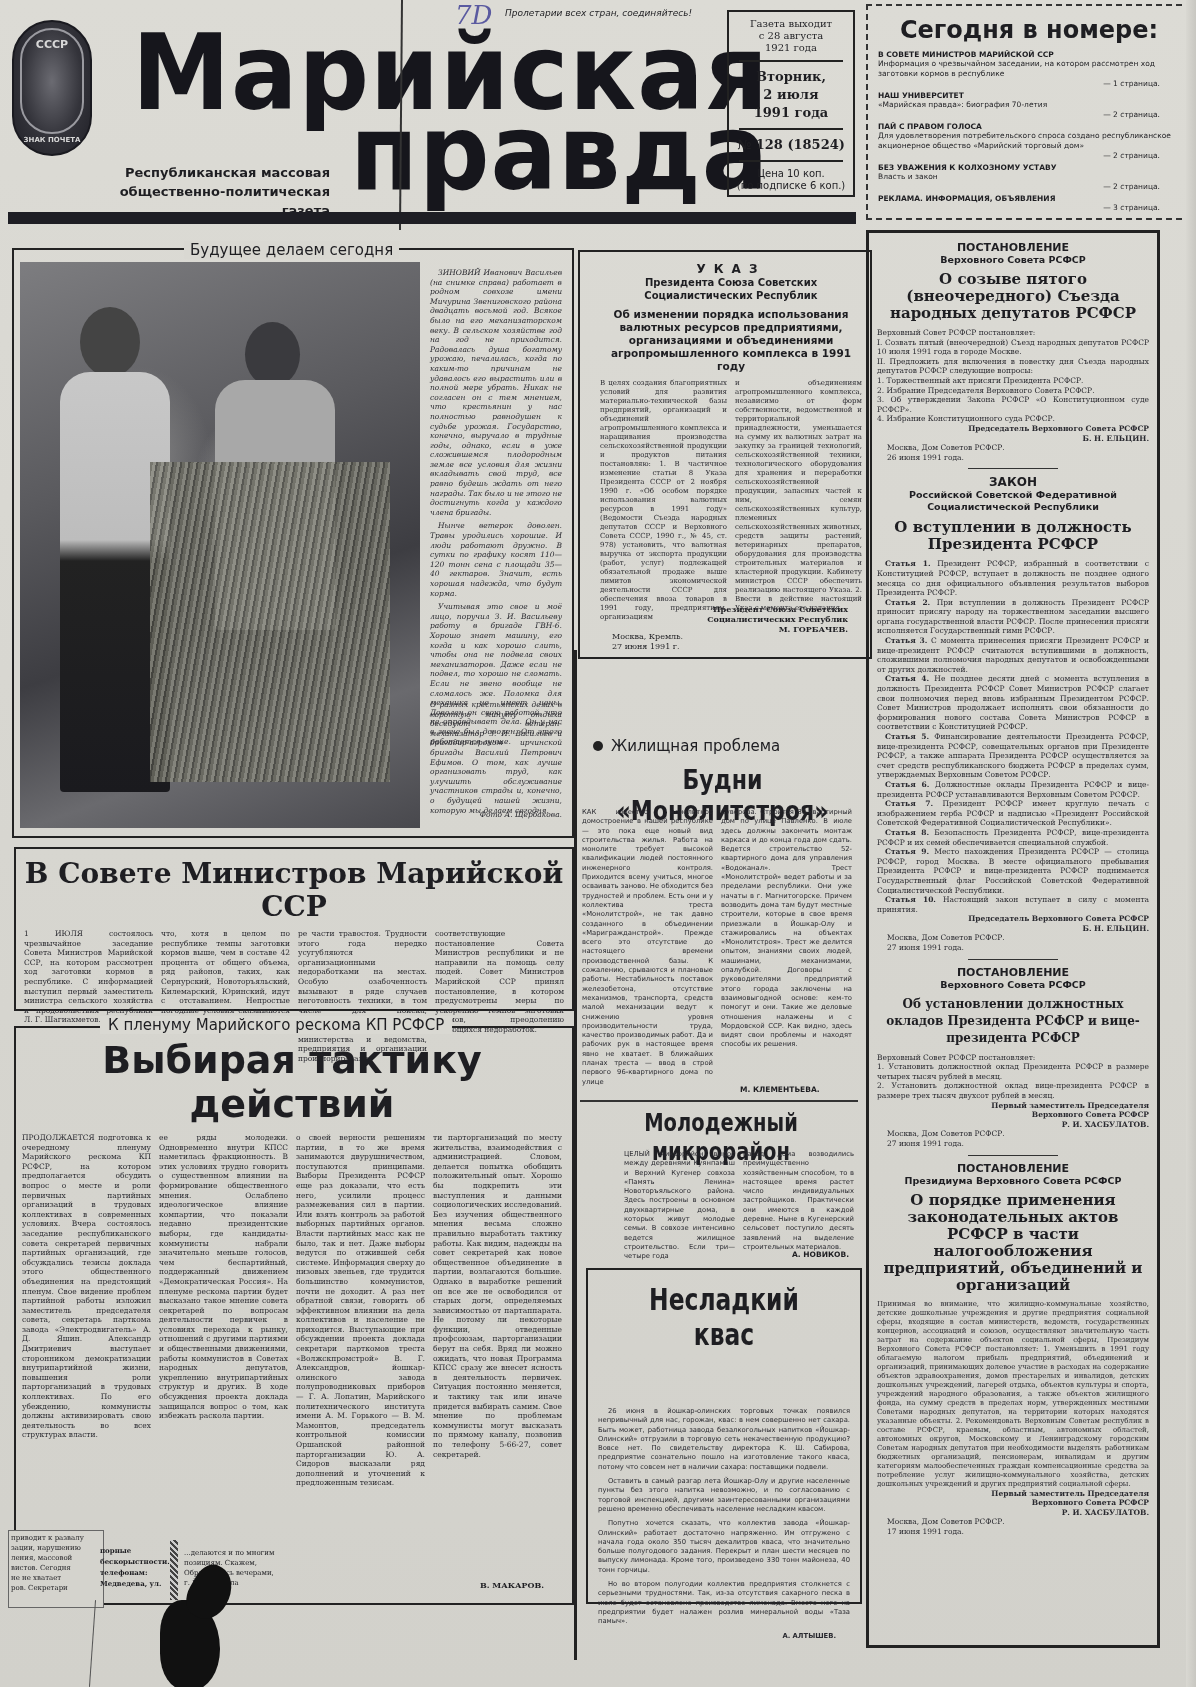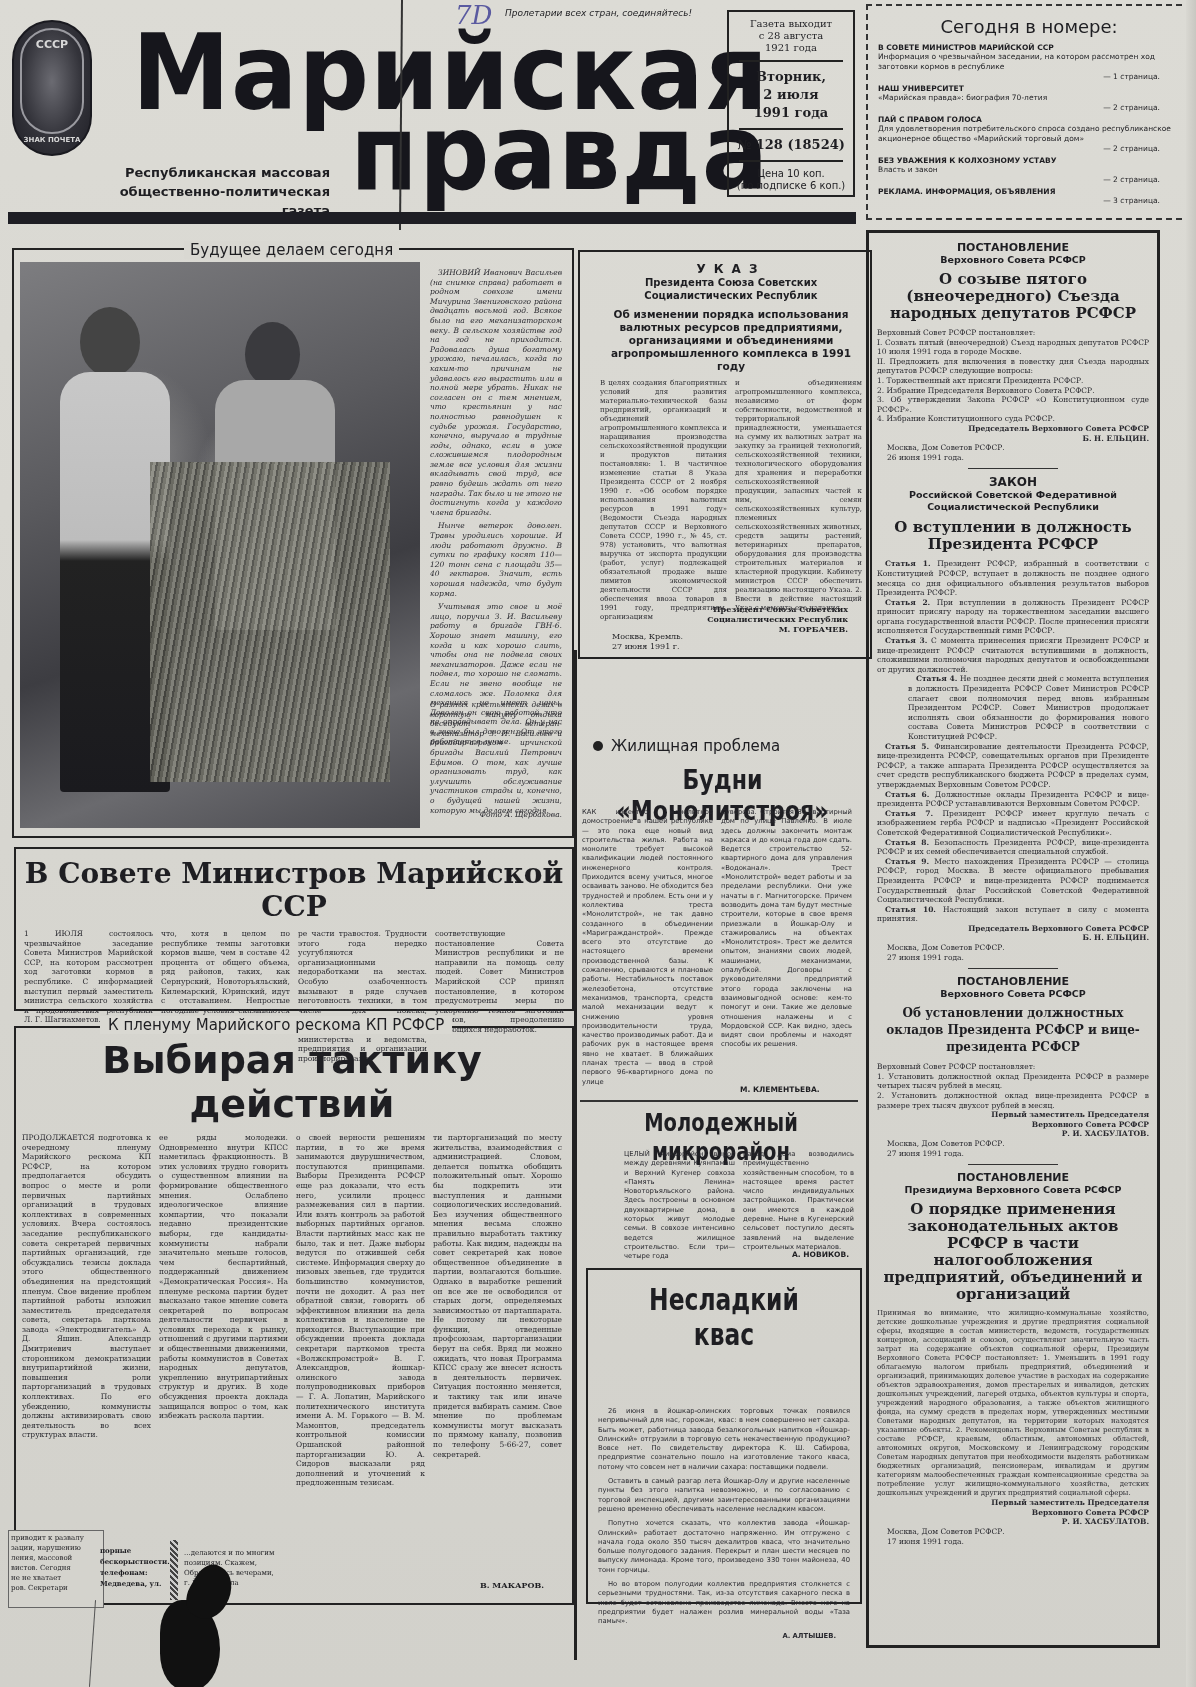--- a/index.html
+++ b/index.html
@@ -12,21 +12,21 @@
   .emblem{left:12px;top:20px;width:76px;height:132px;border-radius:40px;background:radial-gradient(ellipse at 50% 45%,#6b6b72 0%,#33333a 55%,#202027 100%);border:2px solid #1a1a20;}
   .emblem .ring{position:absolute;left:6px;top:6px;right:6px;bottom:20px;border-radius:32px;border:2px solid #9a9aa0;}
   .emblem .cccp{position:absolute;left:0;right:0;top:16px;text-align:center;color:#d8d8d8;font-family:"DejaVu Sans",sans-serif;font-size:11px;font-weight:bold;}
   .emblem .znak{position:absolute;left:0;right:0;bottom:10px;text-align:center;color:#d8d8d8;font-family:"DejaVu Sans",sans-serif;font-size:7px;font-weight:bold;}
   .subtitle{left:70px;top:163px;width:260px;text-align:right;font-family:"DejaVu Sans",sans-serif;font-weight:bold;font-size:13px;line-height:19px;}
   .slogan{left:505px;top:8px;font-size:9px;font-style:italic;font-family:"DejaVu Sans",sans-serif;}
   .infobox{left:727px;top:10px;width:124px;height:183px;border:2px solid #222;text-align:center;font-size:10px;}
   .infobox .sep{border-top:2px solid #222;margin:6px 10px;}
   .infobox .big{font-size:13px;font-weight:bold;line-height:18px;}
   .toc{left:866px;top:4px;width:322px;height:212px;border:2px dashed #333;font-family:"DejaVu Sans",sans-serif;}
-  .toc h2{margin:10px 0 6px 0;text-align:center;font-size:18px;font-weight:400;}
+  .toc h2{margin:10px 0 6px 0;text-align:center;font-size:24px;font-weight:700;}
   .toc .item{padding:0 10px;margin-bottom:3px;}
   .toc .ih{font-size:7.5px;font-weight:bold;}
   .toc .id{font-size:7.5px;line-height:10px;}
   .toc .ip{font-size:7.5px;text-align:right;padding-right:20px;}
   .rule{background:#1e1e24;}
   .box{border:2px solid #222;}
   .col-text{font-size:7.5px;line-height:9.6px;text-align:justify;color:#2a2a30;}
   .photo{background:
      radial-gradient(ellipse at 30% 35%,#888 0%,transparent 18%),
      radial-gradient(ellipse at 55% 40%,#999 0%,transparent 15%),
@@ -248,21 +248,21 @@
     <div class="hdr" style="font-size:12px;">ЗАКОН</div>
     <div class="hdr" style="font-size:9.5px;line-height:12px;">
       <div>Российской Советской Федеративной</div>
       <div>Социалистической Республики</div>
     </div>
     <div class="center" style="margin:6px 20px;font-weight:bold;font-size:15px;line-height:17px;">О вступлении в должность Президента РСФСР</div>
     <div class="col-text" style="padding:0 8px;">
       <div style="text-indent:8px;"><b>Статья 1.</b> <span>Президент РСФСР, избранный в соответствии с Конституцией РСФСР, вступает в должность не позднее одного месяца со дня официального объявления результатов выборов Президента РСФСР.</span></div>
       <div style="text-indent:8px;"><b>Статья 2.</b> <span>При вступлении в должность Президент РСФСР приносит присягу народу на торжественном заседании высшего органа государственной власти РСФСР. После принесения присяги исполняется Государственный гимн РСФСР.</span></div>
       <div style="text-indent:8px;"><b>Статья 3.</b> <span>С момента принесения присяги Президент РСФСР и вице-президент РСФСР считаются вступившими в должность, сложившими полномочия народных депутатов и освобожденными от других должностей.</span></div>
-      <div style="text-indent:8px;margin-left:31px;"><b>Статья 4.</b> <span>Не позднее десяти дней с момента вступления в должность Президента РСФСР Совет Министров РСФСР слагает свои полномочия перед вновь избранным Президентом РСФСР. Совет Министров продолжает исполнять свои обязанности до формирования нового состава Совета Министров РСФСР в соответствии с Конституцией РСФСР.</span></div>
+      <div style="text-indent:8px;"><b>Статья 4.</b> <span>Не позднее десяти дней с момента вступления в должность Президента РСФСР Совет Министров РСФСР слагает свои полномочия перед вновь избранным Президентом РСФСР. Совет Министров продолжает исполнять свои обязанности до формирования нового состава Совета Министров РСФСР в соответствии с Конституцией РСФСР.</span></div>
       <div style="text-indent:8px;"><b>Статья 5.</b> <span>Финансирование деятельности Президента РСФСР, вице-президента РСФСР, совещательных органов при Президенте РСФСР, а также аппарата Президента РСФСР осуществляется за счет средств республиканского бюджета РСФСР в пределах сумм, утверждаемых Верховным Советом РСФСР.</span></div>
       <div style="text-indent:8px;"><b>Статья 6.</b> <span>Должностные оклады Президента РСФСР и вице-президента РСФСР устанавливаются Верховным Советом РСФСР.</span></div>
       <div style="text-indent:8px;"><b>Статья 7.</b> <span>Президент РСФСР имеет круглую печать с изображением герба РСФСР и надписью «Президент Российской Советской Федеративной Социалистической Республики».</span></div>
       <div style="text-indent:8px;"><b>Статья 8.</b> <span>Безопасность Президента РСФСР, вице-президента РСФСР и их семей обеспечивается специальной службой.</span></div>
       <div style="text-indent:8px;"><b>Статья 9.</b> <span>Место нахождения Президента РСФСР — столица РСФСР, город Москва. В месте официального пребывания Президента РСФСР и вице-президента РСФСР поднимается Государственный флаг Российской Советской Федеративной Социалистической Республики.</span></div>
       <div style="text-indent:8px;"><b>Статья 10.</b> <span>Настоящий закон вступает в силу с момента принятия.</span></div>
       <div style="text-align:right;font-weight:bold;">Председатель Верховного Совета РСФСР</div>
       <div style="text-align:right;font-weight:bold;">Б. Н. ЕЛЬЦИН.</div>
       <div style="padding-left:10px;">Москва, Дом Советов РСФСР.</div>
       <div style="padding-left:10px;">27 июня 1991 года.</div>

